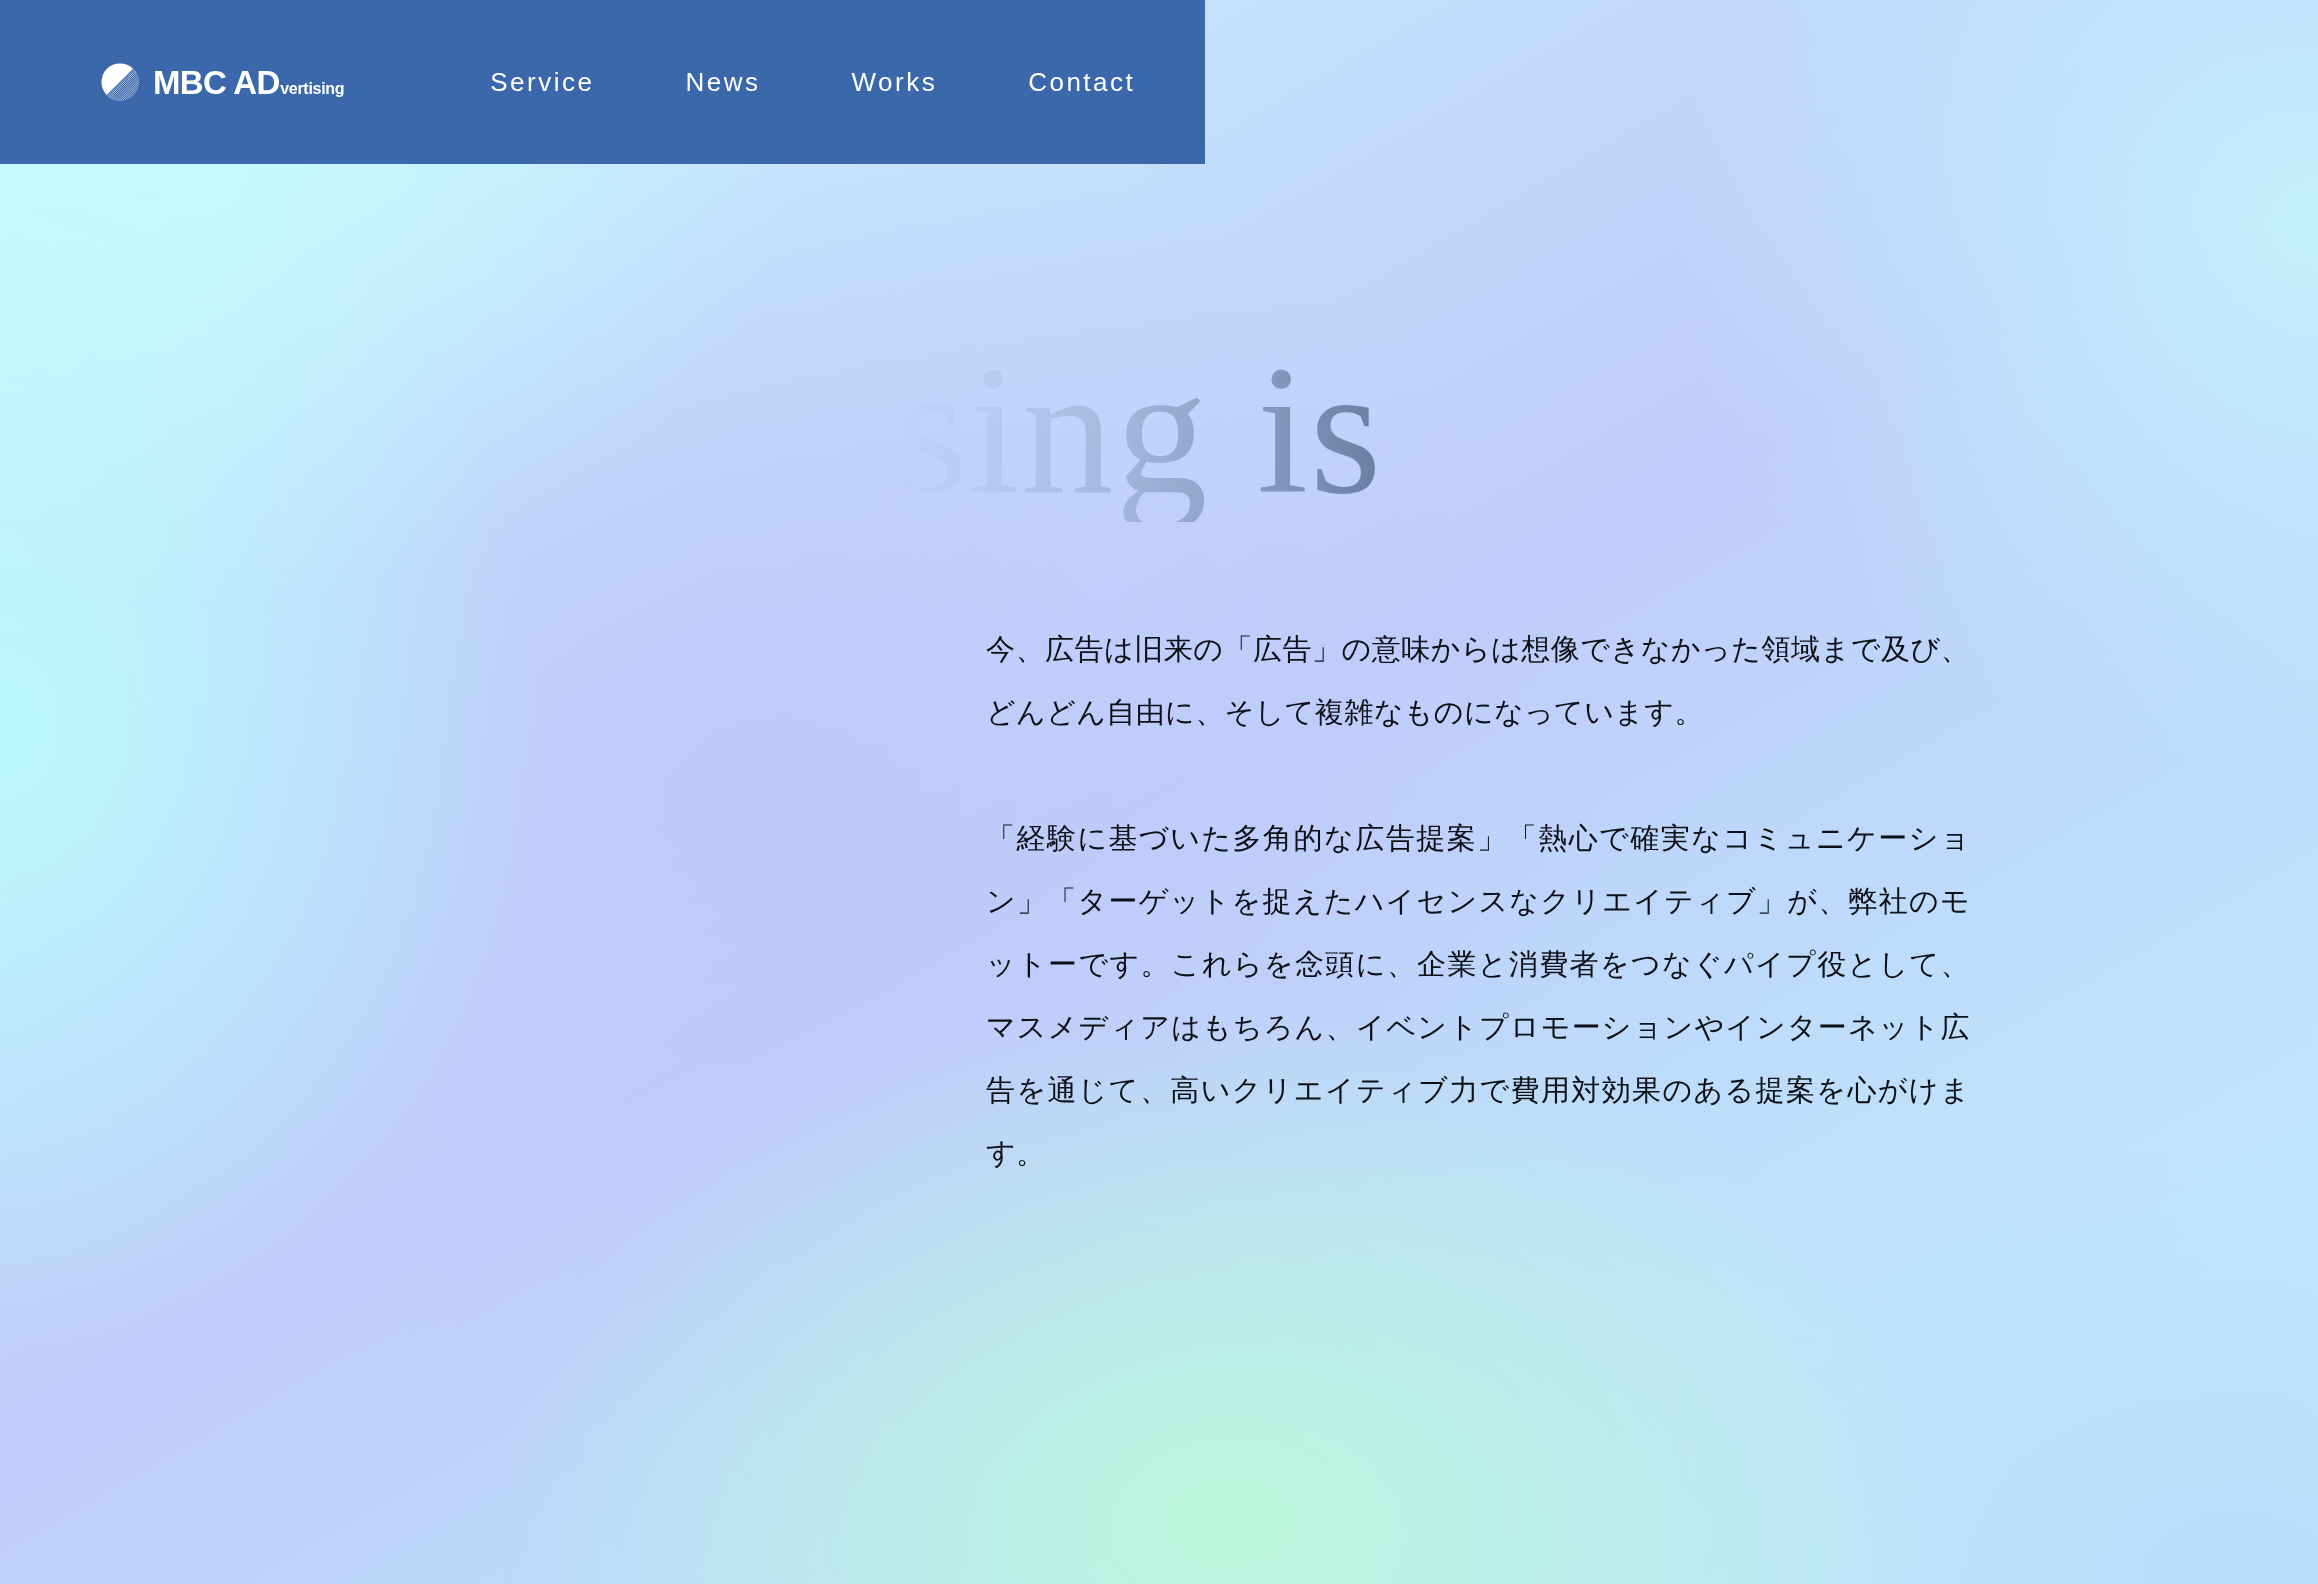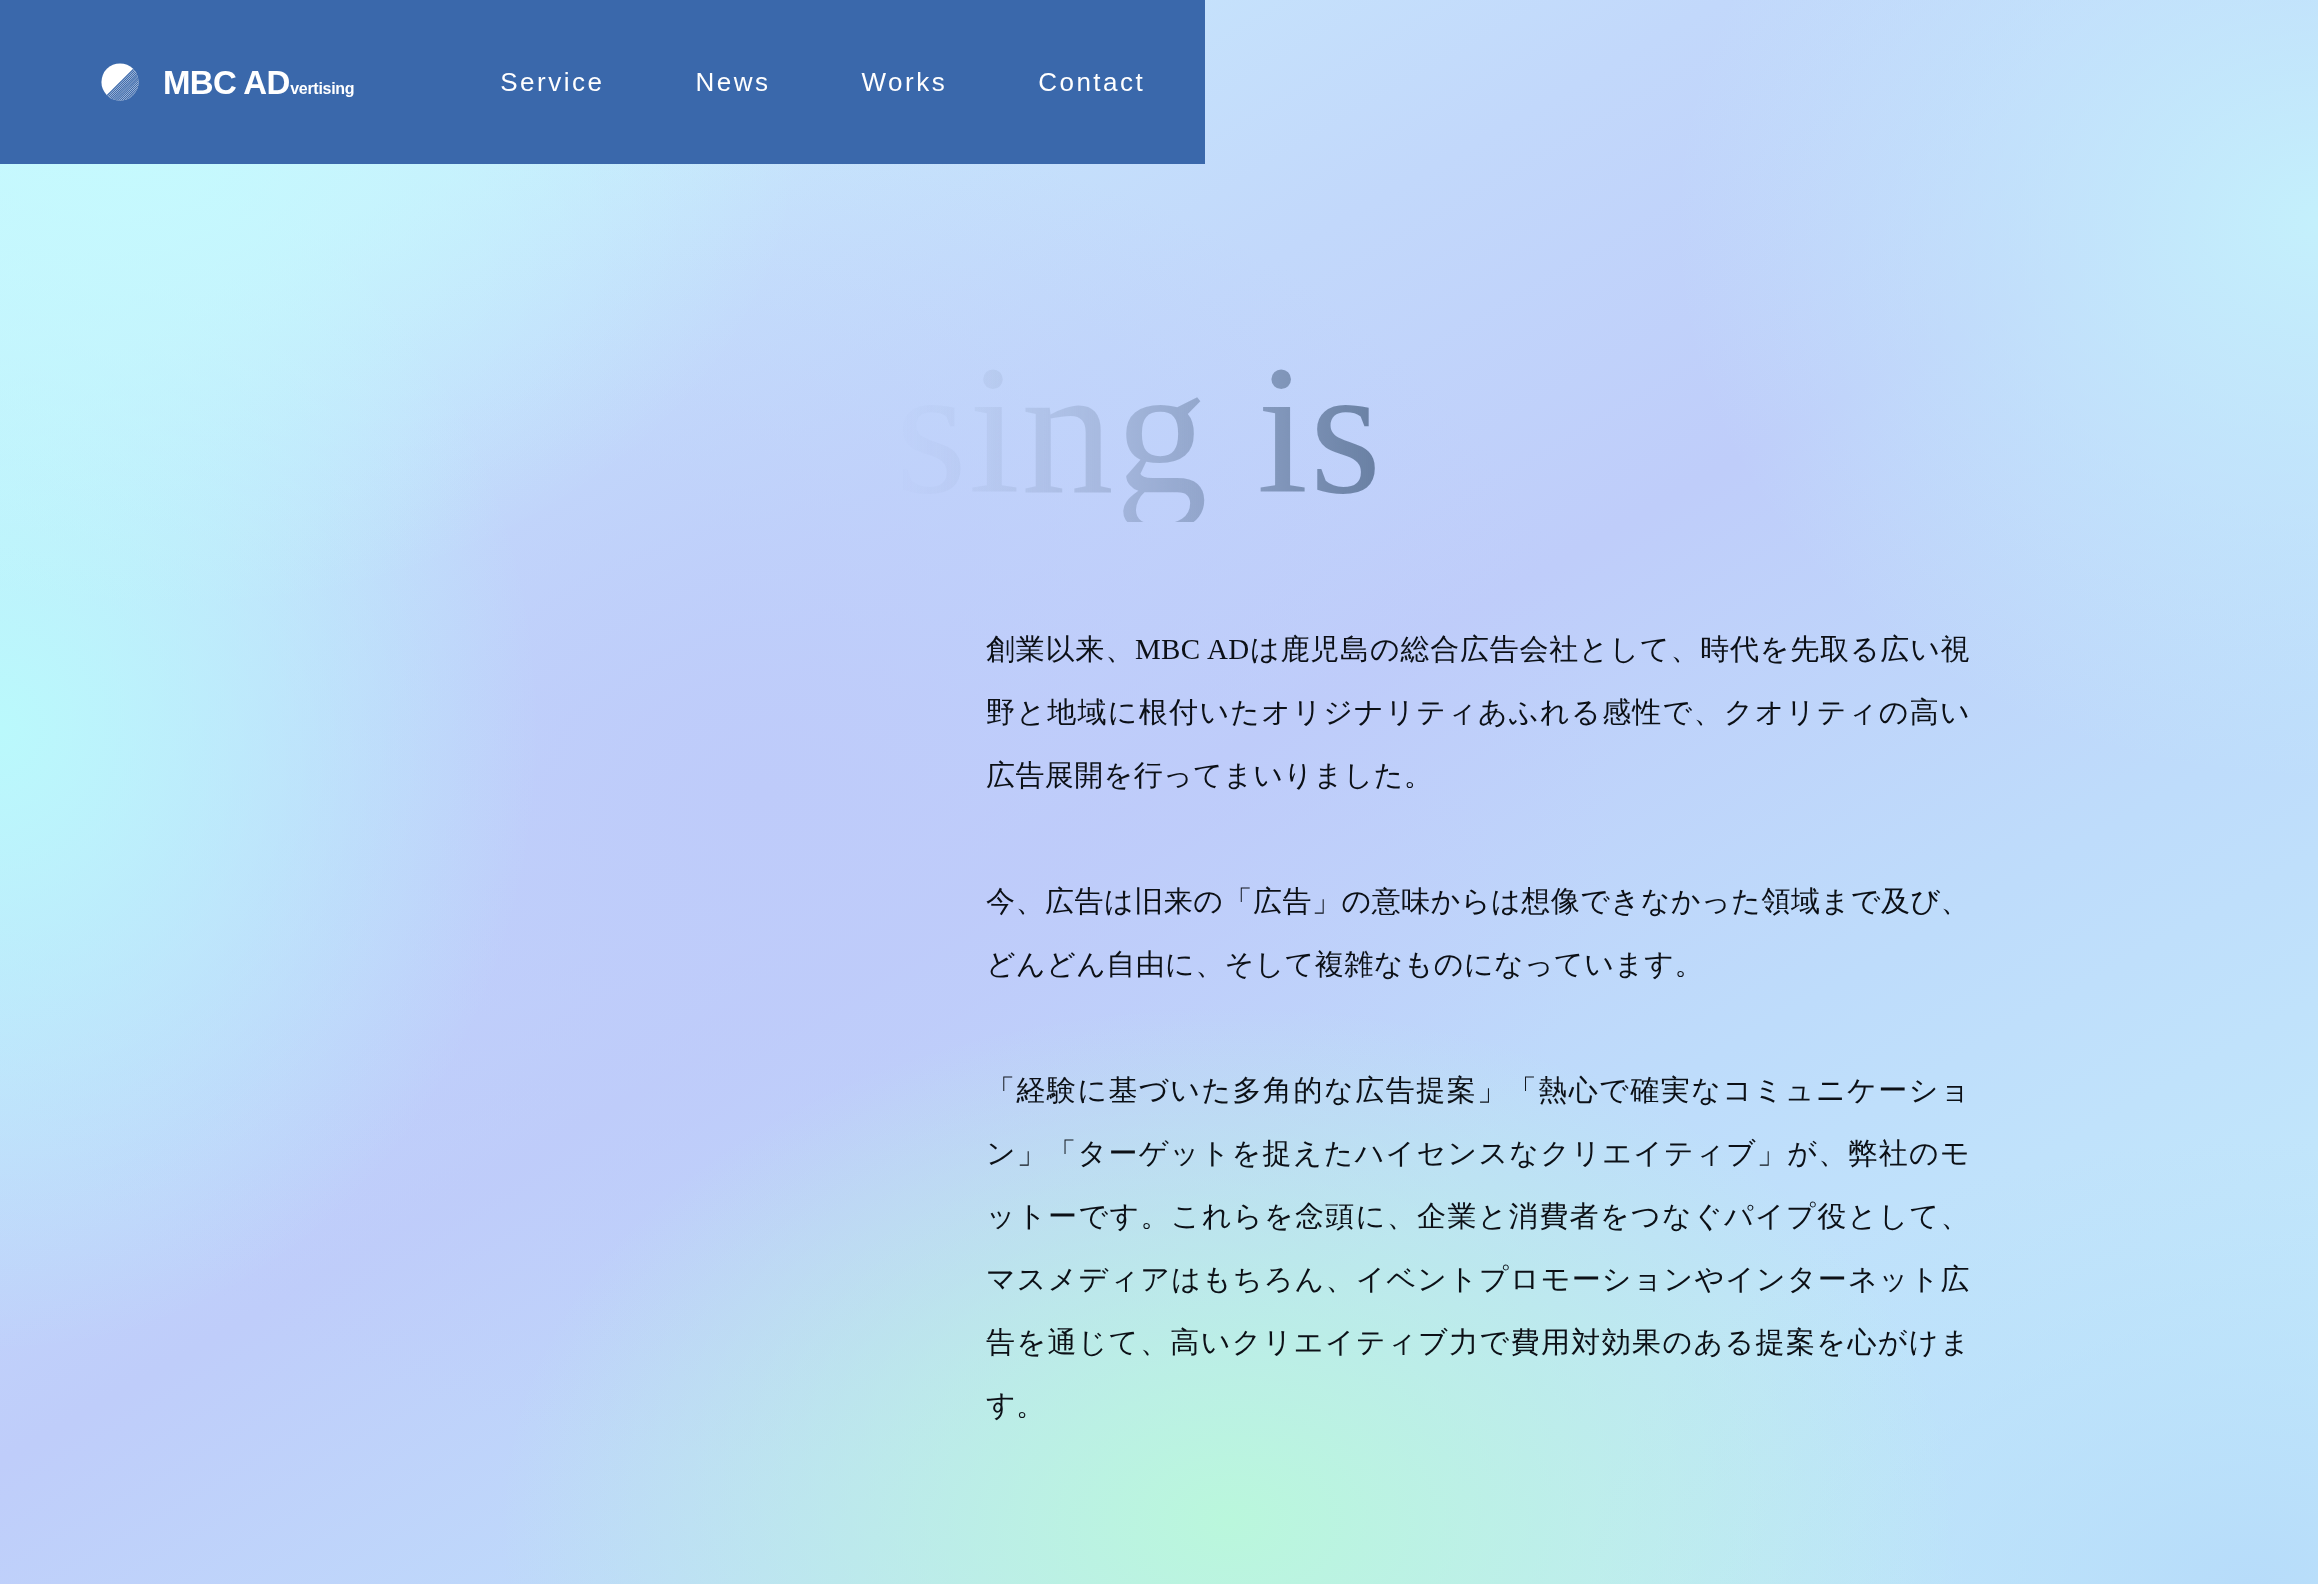--- a/index.html
+++ b/index.html
@@ -41,21 +41,21 @@
     display:flex;
     align-items:center;
     z-index:20;
   }
 
   .brand {
     display:flex;
     align-items:center;
     margin-left:100px;
     text-decoration:none;
-    gap:23px;
+    gap:13px;
   }
   .brand-mark {
     width:40px; height:40px;
     flex:0 0 auto;
     display:block;
   }
   .brand-text {
     display:flex;
     align-items:baseline;
     color:#ffffff;
@@ -187,17 +187,16 @@
     <a class="nav-link" href="#">Works</a>
     <a class="nav-link" href="#">Contact</a>
   </nav>
 </header>
 
 <div id="hero">
   <span id="hero-word">sing is</span>
 </div>
 
 <section id="copy">
-  <p class="copy-para">創業以来、MBC ADは鹿児島の総合広告会社として、時代を先取る広い視野と地域に根付いたオリジナリティあふれる感性で、クオリティの高い広告展開を行ってまいりました。</p>
   <p class="copy-para">今、広告は旧来の「広告」の意味からは想像できなかった領域まで及び、どんどん自由に、そして複雑なものになっています。</p>
   <p class="copy-para">「経験に基づいた多角的な広告提案」「熱心で確実なコミュニケーション」「ターゲットを捉えたハイセンスなクリエイティブ」が、弊社のモットーです。これらを念頭に、企業と消費者をつなぐパイプ役として、マスメディアはもちろん、イベントプロモーションやインターネット広告を通じて、高いクリエイティブ力で費用対効果のある提案を心がけます。</p>
 </section>
 
 
 </body></html>

